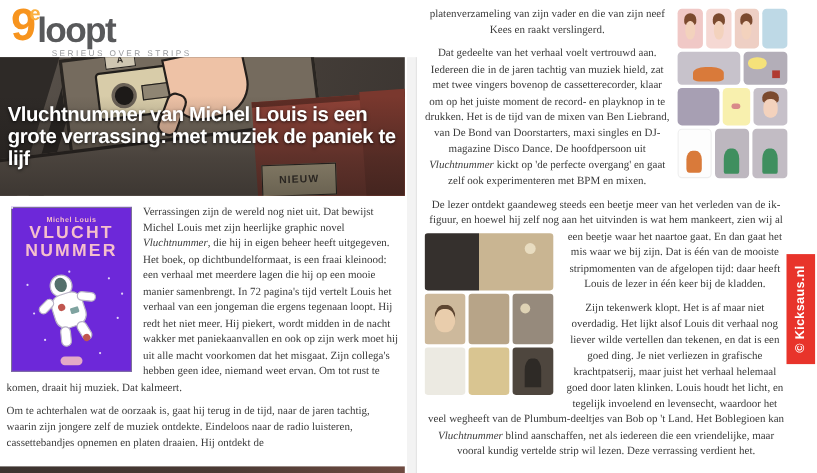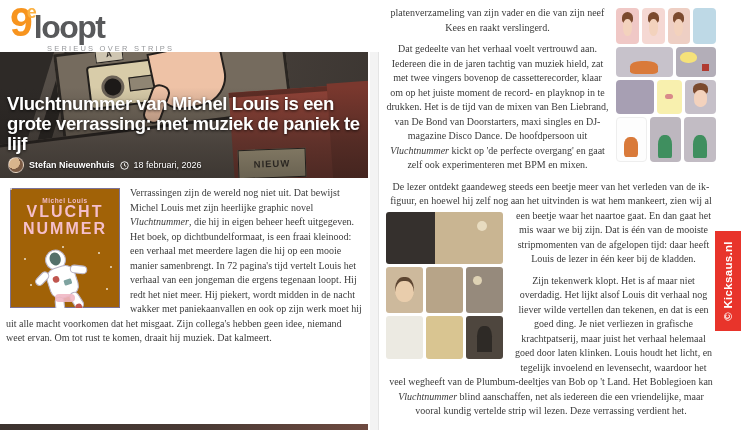--- a/index.html
+++ b/index.html
@@ -48,21 +48,21 @@
   .clock{position:static;width:9px;height:9px;flex:0 0 auto;}
   .byline .date{position:static;}
 
   
   .article-left{position:absolute;left:6px;top:186px;width:356px;height:236px;overflow:hidden;
                 font-family:"Liberation Serif",serif;font-size:10px;line-height:14.5px;color:#3b3b3b;}
   .para{margin:0 0 7px 0;}
   .it{font-style:italic;}
 
   
-  .cover{float:left;width:110px;height:120px;margin:2px 10px 5px 4px;background:#a16207;position:relative;overflow:hidden;
+  .cover{float:left;width:110px;height:150px;margin:2px 10px 5px 4px;background:#6d28d9;position:relative;overflow:hidden;
          box-shadow:0 0 0 1px #7c7296 inset;}
   .cover-author{position:absolute;top:6px;width:100%;text-align:center;font-size:6.5px;font-weight:bold;
                 color:#f2bcc9;letter-spacing:.5px;font-family:"Liberation Sans",sans-serif;}
   .cover-title{position:absolute;top:15px;width:100%;text-align:center;font-size:16px;line-height:17px;font-weight:bold;
                color:#f5bfcc;letter-spacing:2px;font-family:"Liberation Sans",sans-serif;}
   .stars{position:absolute;left:0;top:0;width:2px;height:2px;border-radius:50%;background:#fff;opacity:.8;
          box-shadow:14px 70px #fff,30px 120px #fff,88px 64px #fff,96px 100px #fff,20px 96px #fff,80px 132px #fff,52px 58px #fff,100px 78px #fff;}
   .astro{position:absolute;left:20px;top:56px;transform:rotate(-18deg);}
   .pub-mark{position:absolute;left:50%;bottom:6px;transform:translateX(-50%);width:20px;height:8px;border-radius:5px;
             background:#f0b7c4;opacity:.9;}
@@ -143,29 +143,20 @@
       <span class="h-label-a">A</span>
       <span class="h-hand"></span>
       <span class="h-finger"></span>
       <span class="h-crate"></span>
       <span class="h-crate2"></span>
       <span class="h-nieuw">NIEUW</span>
       <span class="h-darken"></span>
 
       <h1 class="hero-title" style="margin:0;position:absolute;">Vluchtnummer van Michel Louis is een grote verrassing: met muziek de paniek te lijf</h1>
 
-      <div class="byline">
-        <span class="avatar"></span>
-        <span class="name">Stefan Nieuwenhuis</span>
-        <svg class="clock" viewBox="0 0 10 10">
-          <circle cx="5" cy="5" r="4.2" fill="none" stroke="#fff" stroke-width="1"></circle>
-          <path d="M5 2.6 V5 L6.8 6" stroke="#fff" stroke-width="1" fill="none"></path>
-        </svg>
-        <span class="date">18 februari, 2026</span>
-      </div>
     </div>
 
     <div class="article-left">
       <div class="cover">
         <span class="stars"></span>
         <div class="cover-author">Michel Louis</div>
         <div class="cover-title">
           <span>VLUCHT</span><br>
           <span>NUMMER</span>
         </div>
@@ -178,20 +169,21 @@
           <rect x="17" y="46" width="8" height="16" rx="4" fill="#ffffff" stroke="#b9b3c6" transform="rotate(12 21 54)"></rect>
           <rect x="33" y="46" width="8" height="16" rx="4" fill="#ffffff" stroke="#b9b3c6" transform="rotate(-14 37 54)"></rect>
           <circle cx="25" cy="30" r="3" fill="#c0564f"></circle>
           <rect x="31" y="33" width="7" height="5" rx="1" fill="#7fa3a0"></rect>
           <circle cx="37" cy="60" r="3" fill="#c0564f"></circle>
         </svg>
         <span class="pub-mark"></span>
       </div>
 
       <p class="para"><span>Verrassingen zijn de wereld nog niet uit. Dat bewijst Michel Louis met zijn heerlijke graphic novel </span><span class="it">Vluchtnummer</span><span>, die hij in eigen beheer heeft uitgegeven. Het boek, op dichtbundelformaat, is een fraai kleinood: een verhaal met meerdere lagen die hij op een mooie manier samenbrengt. In 72 pagina's tijd vertelt Louis het verhaal van een jongeman die ergens tegenaan loopt. Hij redt het niet meer. Hij piekert, wordt midden in de nacht wakker met paniekaanvallen en ook op zijn werk moet hij uit alle macht voorkomen dat het misgaat. Zijn collega's hebben geen idee, niemand weet ervan. Om tot rust te komen, draait hij muziek. Dat kalmeert.</span></p>
+      <p class="para">Om te achterhalen wat de oorzaak is, gaat hij terug in de tijd, naar de jaren tachtig, waarin zijn jongere zelf de muziek ontdekte. Eindeloos naar de radio luisteren, cassettebandjes opnemen en platen draaien. Hij ontdekt de</p>
     </div>
 
     <div class="bottom-strip"></div>
   </div>
 
   <div class="col-gutter"></div>
 
   <div class="right-col">
 
     <div class="comic1">

